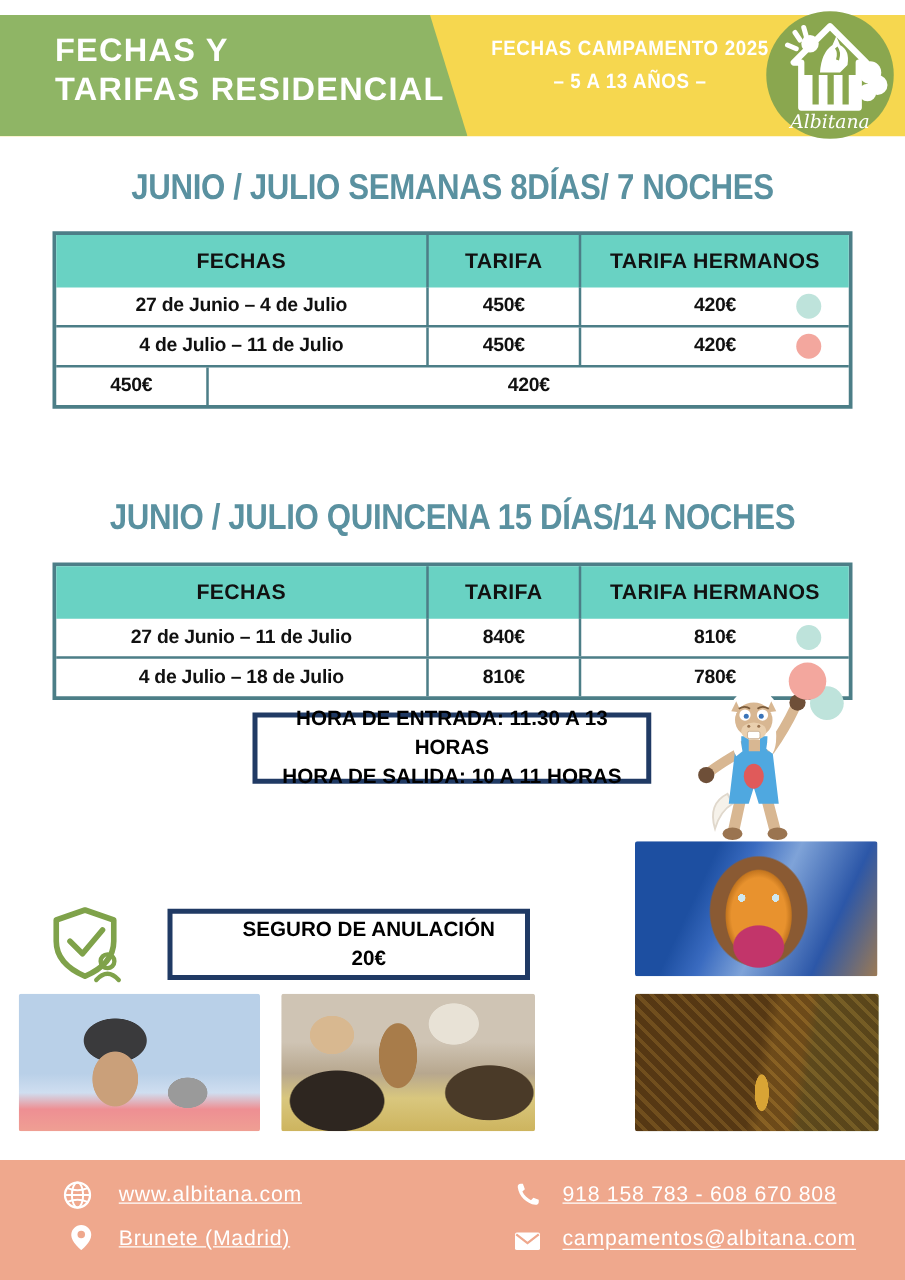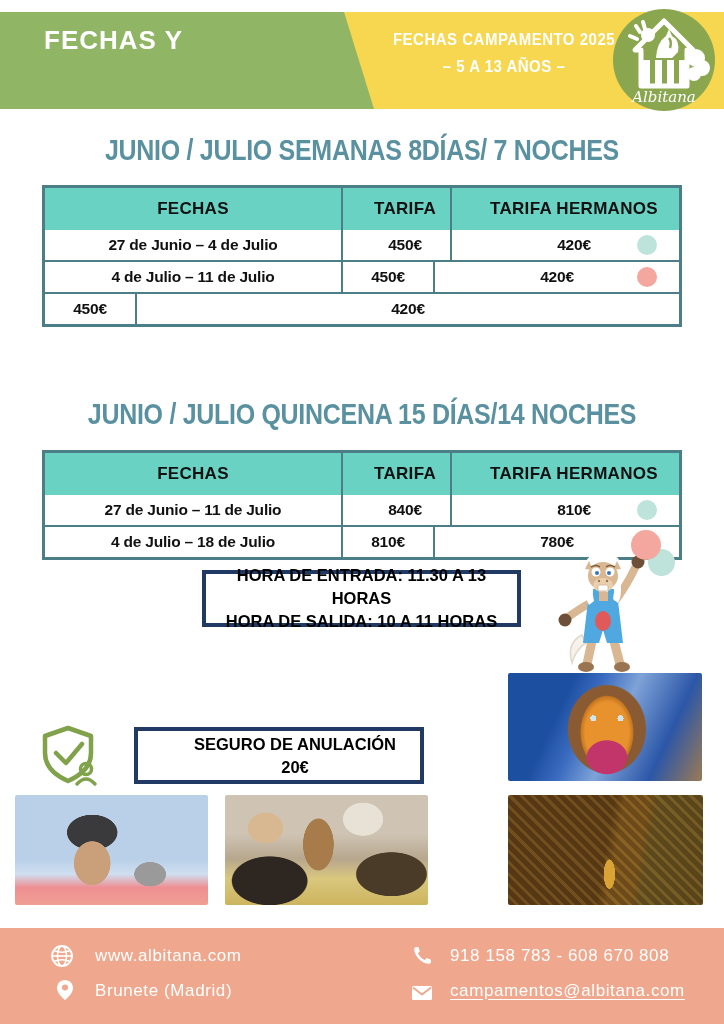--- a/index.html
+++ b/index.html
@@ -22,26 +22,26 @@
                  font-weight:700;font-size:25px;letter-spacing:-0.3px;transform:scaleY(1.15);}
   #title-1{top:136px;}
   #title-2{top:400px;}
 
   
   .rate-table{position:absolute;left:42px;width:640px;border:3px solid #4C7E87;
               box-sizing:border-box;background:#fff;}
   #table-1{top:185px;}
   #table-2{top:450px;}
   .t-row{display:flex;align-items:stretch;border-top:2px solid #4C7E87;}
-  .t-row:first-child{border-top:none;gap:17px;}
+  .t-row:first-child{border-top:none;}
   .t-head{background:#69D2C3;}
   .t-cell{display:flex;align-items:center;justify-content:center;position:relative;
           box-sizing:border-box;color:#111;font-weight:700;}
   .c-fechas{width:298px;border-right:2px solid #4C7E87;}
-  .c-tarifa{width:92px;border-right:2px solid #4C7E87;}
+  .c-tarifa{width:122px;border-right:2px solid #4C7E87;}
   .c-herm{flex:1;}
   .t-head .t-cell{height:42px;font-size:17px;letter-spacing:0.3px;}
   .t-body .t-cell{height:30px;font-size:15.5px;letter-spacing:-0.2px;}
   .row-dot{position:absolute;right:22px;top:50%;transform:translateY(-50%);
            width:20px;height:20px;border-radius:50%;}
   .row-dot[data-dot="teal"]{background:#BEE3DB;}
   .row-dot[data-dot="pink"]{background:#F3A79E;}
 
   
   .navy-box{position:absolute;border:4px solid #203A64;background:#fff;box-sizing:border-box;
@@ -88,39 +88,40 @@
   #photo-honeycomb{left:508px;top:795px;width:195px;height:110px;
     background:
       radial-gradient(ellipse 10px 26px at 52% 72%, #d9a435 0 55%, transparent 58%),
       repeating-linear-gradient(45deg, rgba(90,58,20,0.85) 0 5px, rgba(122,85,32,0.85) 5px 8px),
       linear-gradient(100deg,#3c2a10 0 50%,#d9a435 55% 66%,#6a9a4a 70%,#4e7a36 100%);}
 
   
   .footer{position:absolute;left:0;top:928px;width:724px;height:96px;background:#EFA88D;}
   .f-icon{position:absolute;width:24px;height:24px;}
   .f-text{position:absolute;color:#ffffff;font-size:17px;font-weight:400;
-          letter-spacing:0.6px;white-space:nowrap;}
+          letter-spacing:0.6px;white-space:nowrap;text-decoration:underline;}
   #icon-globe{left:50px;top:16px;}
   #text-website{left:95px;top:18px;}
   #icon-pin{left:53px;top:50px;}
   #text-location{left:95px;top:53px;}
   #icon-phone{left:410px;top:16px;}
   #text-phone{left:450px;top:18px;}
   #icon-mail{left:410px;top:53px;}
   #text-email{left:450px;top:53px;text-decoration:underline;text-underline-offset:3px;}
 </style>
 </head>
 <body>
 
 <div class="page">
 
   <div class="band">
     <div class="band-green"></div>
     <div class="band-title">
       <div>FECHAS Y</div>
+      <div>TARIFAS RESIDENCIAL</div>
     </div>
     <div class="band-badge">
       <div>FECHAS CAMPAMENTO 2025</div>
       <div>– 5 A 13 AÑOS –</div>
     </div>
     <svg class="logo" viewBox="0 0 104 104">
       <circle cx="52" cy="52" r="51" fill="#8AA74F"></circle>
       <g stroke="#fff" stroke-width="4" fill="none" stroke-linecap="round">
         <line x1="24" y1="18" x2="28" y2="24"></line>
         <line x1="18" y1="28" x2="25" y2="31"></line>

